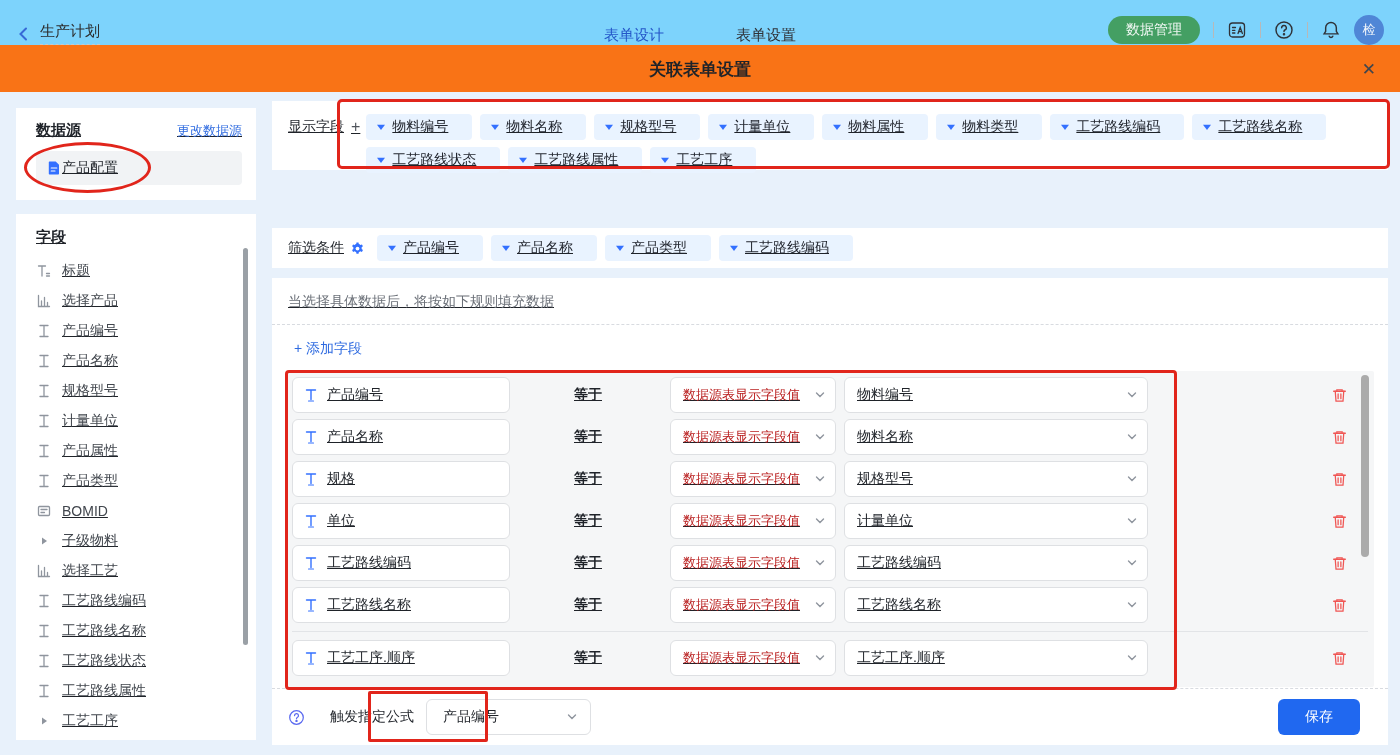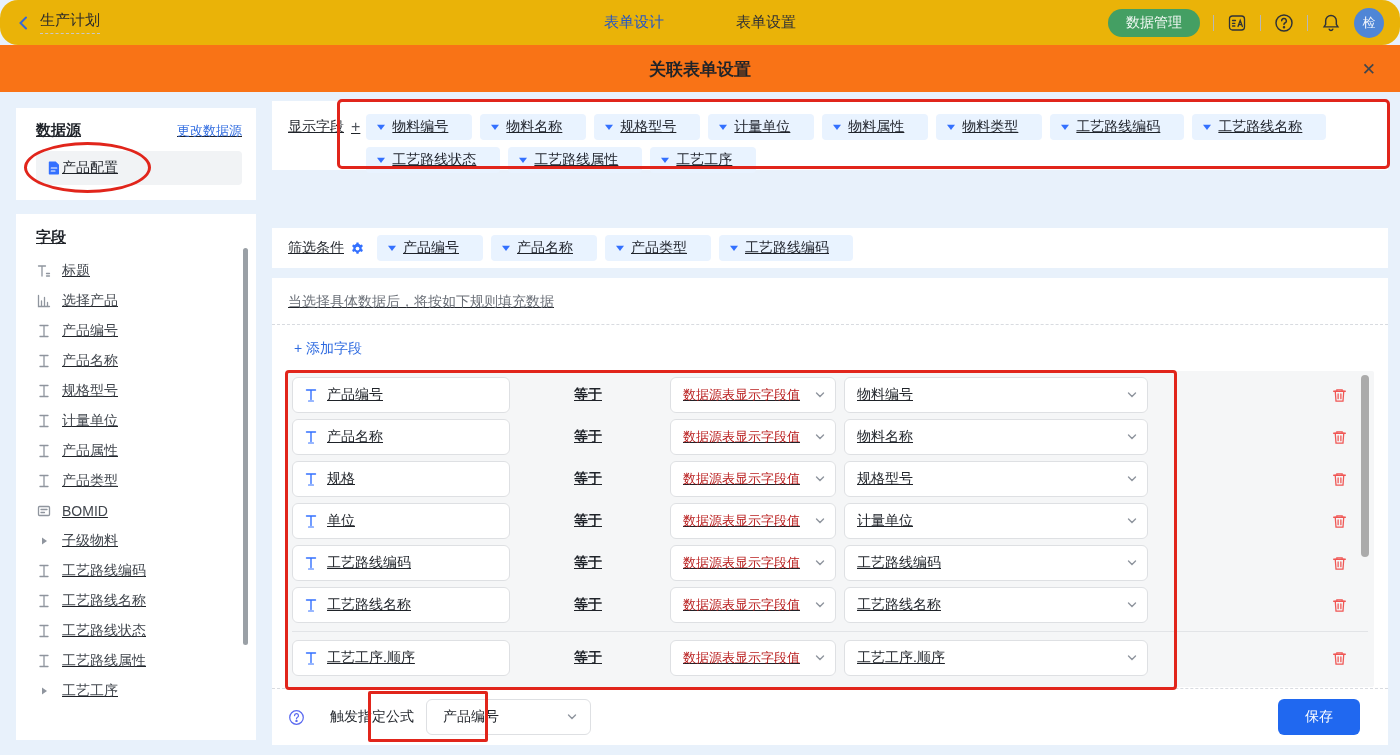--- a/index.html
+++ b/index.html
@@ -1,22 +1,22 @@
 <!DOCTYPE html>
 <html><head>
 <meta charset="utf-8">
 <style>
   html,body{margin:0;padding:0;background:#fff;}
   *{box-sizing:border-box;}
   #app{position:relative;width:1400px;height:755px;background:#e8f1fb;
        font-family:"Liberation Sans","DejaVu Sans",sans-serif;color:#1f2329;overflow:hidden;}
 
   
-  .topbar{position:absolute;left:0;top:0;width:1400px;height:45px;background:#eab308;
-          display:flex;align-items:center;padding:0 16px;border-radius:18px;}
+  .topbar{position:absolute;left:0;top:0;width:1400px;height:45px;background:#7dd3fc;
+          display:flex;align-items:flex-end;padding:0 16px;}
   .tb-back{display:flex;align-items:center;gap:8px;cursor:pointer;}
   .tb-back-icon{display:flex;width:16px;height:16px;}
   .tb-back-label{font-size:15px;color:#2b2b2b;border-bottom:1px dashed #c9c9c9;padding-bottom:3px;}
   .tb-tabs{position:absolute;left:50%;transform:translateX(-50%);display:flex;gap:72px;}
   .tb-tab{font-size:15px;color:#2f3136;cursor:pointer;}
   .tb-tab.active{color:#2456c8;}
   .tb-right{margin-left:auto;display:flex;align-items:center;gap:13px;}
   .tb-pill{height:28px;padding:0 18px;border:none;border-radius:14px;background:#449f63;
            color:rgba(255,255,255,.92);font-size:14px;cursor:pointer;font-family:inherit;}
   .tb-div{width:1px;height:16px;background:#b8b8b8;}
@@ -264,20 +264,29 @@
 
         <div class="field-item">
           <span class="icon16">
             <svg viewBox="0 0 16 16">
               <path d="M6 4.5l5 3.5-5 3.5z" fill="#8f959e"></path>
             </svg>
           </span>
           <span class="fi-label">子级物料</span>
         </div>
 
+        <div class="field-item">
+          <span class="icon16">
+            <svg viewBox="0 0 16 16" fill="none" stroke="#8f959e" stroke-width="1.3" stroke-linecap="round">
+              <path d="M2.5 2.5v11h11"></path>
+              <path d="M5.5 13V8M8.5 13V4.5M11.5 13V9.5"></path>
+            </svg>
+          </span>
+          <span class="fi-label">选择工艺</span>
+        </div>
 
         <div class="field-item">
           <span class="icon16">
             <svg viewBox="0 0 16 16" fill="none" stroke="#8f959e" stroke-width="1.3" stroke-linecap="round">
               <path d="M4 2.5h8M4 13.5h8M8 2.5v11"></path>
             </svg>
           </span>
           <span class="fi-label">工艺路线编码</span>
         </div>
 

